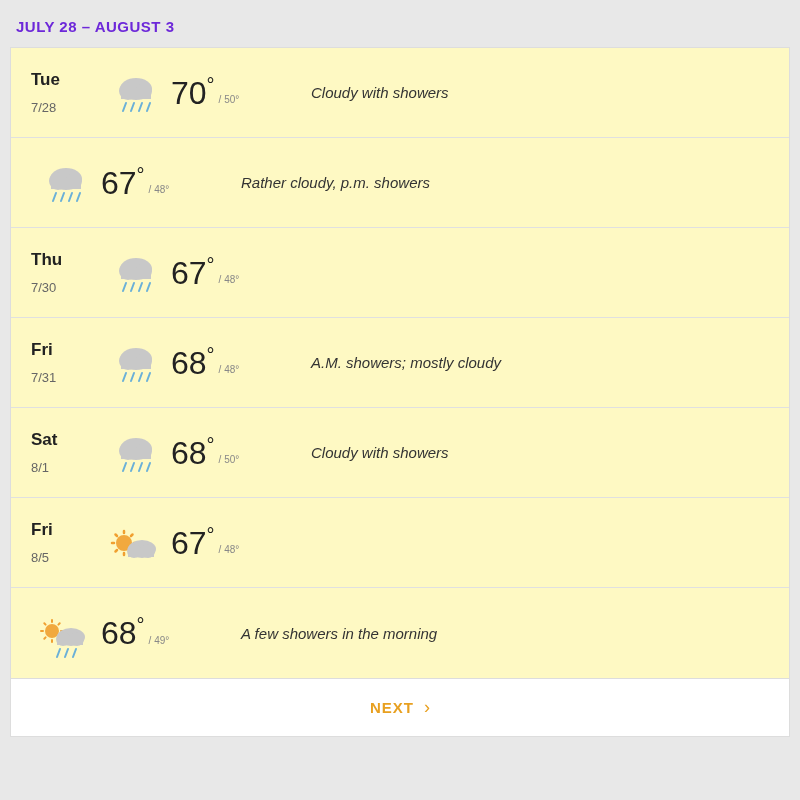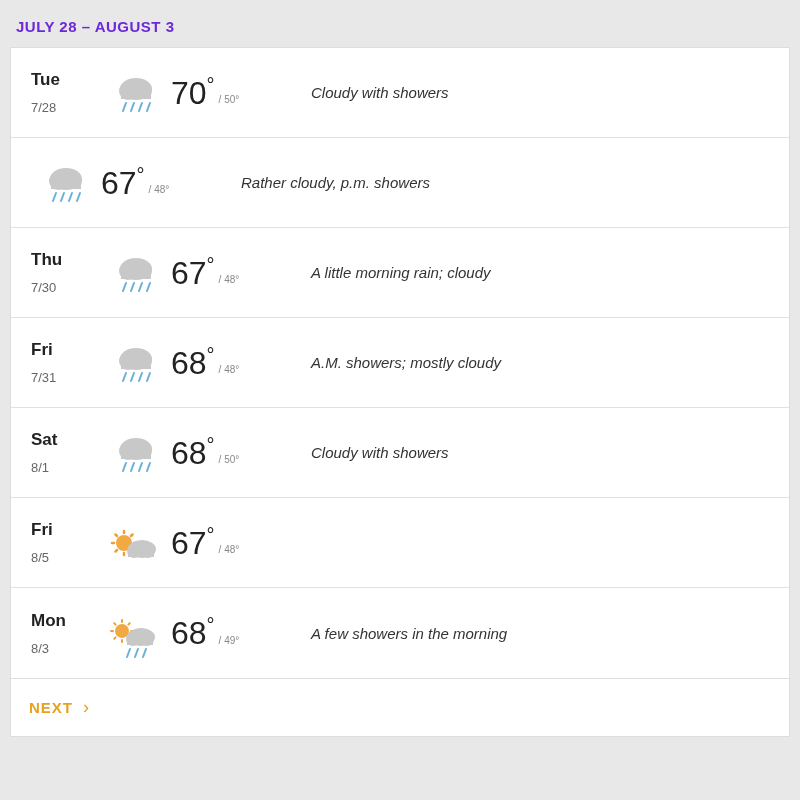--- a/index.html
+++ b/index.html
@@ -10,21 +10,21 @@
       min-height: 800px;
     }
     .header {
       padding: 18px 16px 12px 16px;
       font-size: 15px;
       font-weight: 700;
       color: #6d28d9;
       letter-spacing: 0.5px;
     }
     .forecast-container {
-      background: #ffffff;
+      background: #fef9c3;
       border: 1px solid #ddd;
       margin: 0 10px;
     }
     .forecast-row {
       display: flex;
       align-items: center;
       padding: 18px 20px;
       border-bottom: 1px solid #e0e0e0;
       min-height: 90px;
     }
@@ -81,20 +81,21 @@
     .desc-col {
       flex: 1;
       font-size: 15px;
       color: #333;
       padding-left: 20px;
       font-style: italic;
     }
     .next-bar {
       display: flex;
       align-items: center;
+      justify-content: center;
       padding: 18px;
       background: #fff;
       margin: 0 10px;
       border: 1px solid #ddd;
       border-top: none;
     }
     .next-label {
       font-size: 15px;
       font-weight: 700;
       color: #e8a020;
@@ -176,21 +177,20 @@
     <line x1="18" y1="34" x2="15" y2="42" stroke="#6ab0d8" stroke-width="2" stroke-linecap="round"></line>
     <line x1="26" y1="34" x2="23" y2="42" stroke="#6ab0d8" stroke-width="2" stroke-linecap="round"></line>
     <line x1="34" y1="34" x2="31" y2="42" stroke="#6ab0d8" stroke-width="2" stroke-linecap="round"></line>
     <line x1="42" y1="34" x2="39" y2="42" stroke="#6ab0d8" stroke-width="2" stroke-linecap="round"></line>
   </svg></div>
     </div>
     <div class="temp-col">
       <span class="temp-high">67<span class="temp-degree">°</span></span>
       <span class="temp-low">/ 48°</span>
     </div>
-    <div class="desc-col">A little morning rain; cloudy</div>
   </div>
     <div class="forecast-row">
     <div class="day-col">
       <div class="day-name">Fri</div>
       <div class="day-date">7/31</div>
     </div>
     <div class="icon-col">
       <div class="weather-icon"><svg viewBox="0 0 56 48" width="56" height="48" xmlns="http://www.w3.org/2000/svg">
 
     <ellipse cx="28" cy="20" rx="16" ry="11" fill="#c8c8c8"></ellipse>
@@ -260,24 +260,20 @@
     <circle cx="40" cy="32" r="7" fill="#c8c8c8"></circle>
     <rect x="20" y="30" width="26" height="8" fill="#c8c8c8"></rect>
   </svg></div>
     </div>
     <div class="temp-col">
       <span class="temp-high">67<span class="temp-degree">°</span></span>
       <span class="temp-low">/ 48°</span>
     </div>
   </div>
     <div class="forecast-row">
-    <div class="day-col">
-      <div class="day-name">Mon</div>
-      <div class="day-date">8/3</div>
-    </div>
     <div class="icon-col">
       <div class="weather-icon"><svg viewBox="0 0 56 60" width="56" height="60" xmlns="http://www.w3.org/2000/svg">
 
     <g transform="translate(14,22)">
       <circle cx="0" cy="0" r="7" fill="#f0a030" opacity="0.9"></circle>
       <line x1="0" y1="-11" x2="0" y2="-9" stroke="#f0a030" stroke-width="2" stroke-linecap="round"></line>
       <line x1="0" y1="9" x2="0" y2="11" stroke="#f0a030" stroke-width="2" stroke-linecap="round"></line>
       <line x1="-11" y1="0" x2="-9" y2="0" stroke="#f0a030" stroke-width="2" stroke-linecap="round"></line>
       <line x1="9" y1="0" x2="11" y2="0" stroke="#f0a030" stroke-width="2" stroke-linecap="round"></line>
       <line x1="-7.7" y1="-7.7" x2="-6.4" y2="-6.4" stroke="#f0a030" stroke-width="2" stroke-linecap="round"></line>

